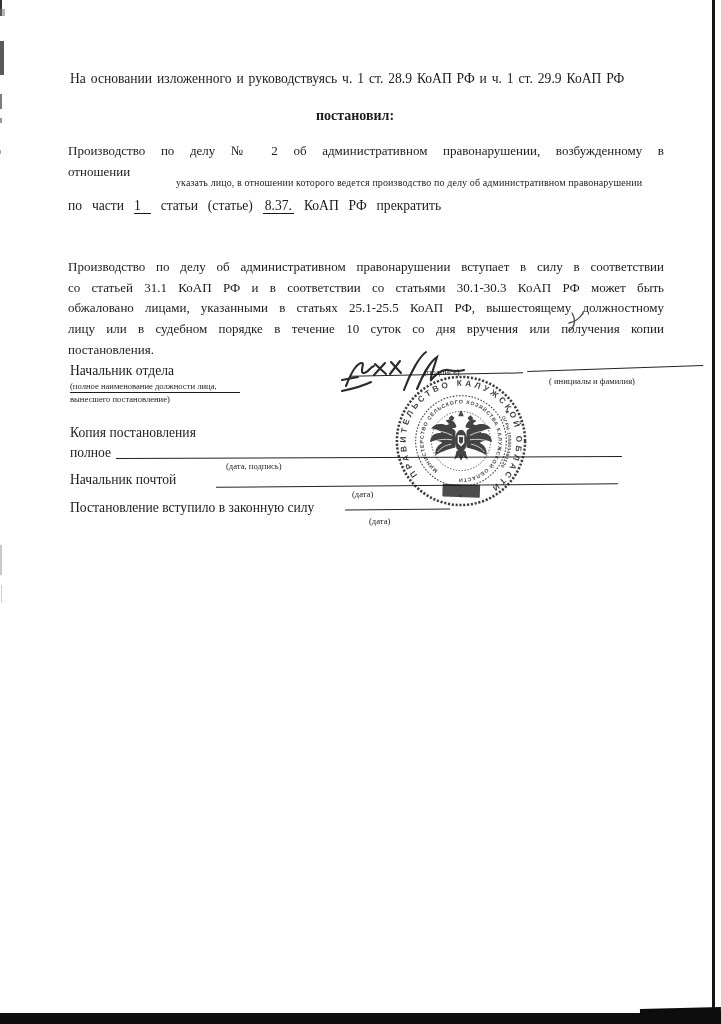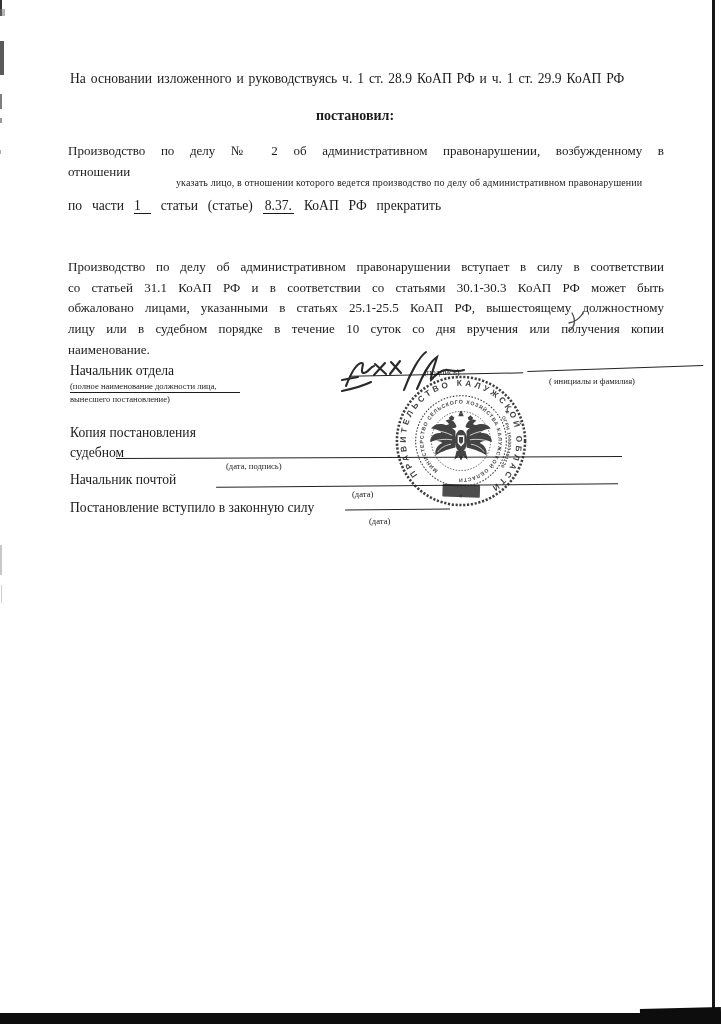--- a/index.html
+++ b/index.html
@@ -43,35 +43,35 @@
     <span>статьи (статье)</span>
     <span class="u" style="padding:0 2px;">8.37.</span>
     <span>КоАП РФ прекратить</span>
   </div>
 
   <div class="abs para" style="left:68px; top:257px; width:596px;">
     <div class="j">Производство по делу об административном правонарушении вступает в силу в соответствии</div>
     <div class="j">со статьей 31.1 КоАП РФ и в соответствии со статьями 30.1-30.3 КоАП РФ может быть</div>
     <div class="j">обжаловано лицами, указанными в статьях 25.1-25.5 КоАП РФ, вышестоящему должностному</div>
     <div class="j">лицу или в судебном порядке в течение 10 суток со дня вручения или получения копии</div>
-    <div>наименование.</div>
+    <div>постановления.</div>
   </div>
 
   <div class="abs txt" style="left:70px; top:362px; width:170px; border-bottom:1.3px solid #1b1b1b; padding-bottom:13px;">Начальник отдела</div>
   <div class="abs hint-sm" style="left:70px; top:381px;">(полное наименование должности лица,</div>
   <div class="abs hint-sm" style="left:70px; top:394px;">вынесшего постановление)</div>
 
   <div class="rule" style="left:350px; top:360px; width:173px; height:14px; transform:rotate(-1.1deg);"></div>
   <div class="abs hint-sm" style="left:424px; top:367px;">(подпись)</div>
 
   <div class="rule" style="left:527px; top:354px; width:176px; height:14px; transform:rotate(-2deg);"></div>
   <div class="abs hint-sm" style="left:549px; top:376px;">( инициалы и фамилия)</div>
 
   <div class="abs txt" style="left:70px; top:424px;">Копия постановления</div>
-  <div class="abs txt" style="left:70px; top:444px;">судебном</div>
+  <div class="abs txt" style="left:70px; top:444px;">полное</div>
   <div class="rule" style="left:116px; top:443px; width:506px; height:14px; transform:rotate(-0.25deg);"></div>
   <div class="abs hint-sm" style="left:226px; top:461px;">(дата, подпись)</div>
 
   <div class="abs txt" style="left:70px; top:471px;">Начальник почтой</div>
   <div class="rule" style="left:216px; top:471px; width:402px; height:14px; transform:rotate(-0.5deg);"></div>
   <div class="abs hint-sm" style="left:352px; top:489px;">(дата)</div>
 
   <div class="abs txt" style="left:70px; top:499px;">Постановление вступило в законную силу</div>
   <div class="rule" style="left:345px; top:495px; width:105px; height:14px; transform:rotate(-0.6deg);"></div>
   <div class="abs hint-sm" style="left:369px; top:516px;">(дата)</div>

